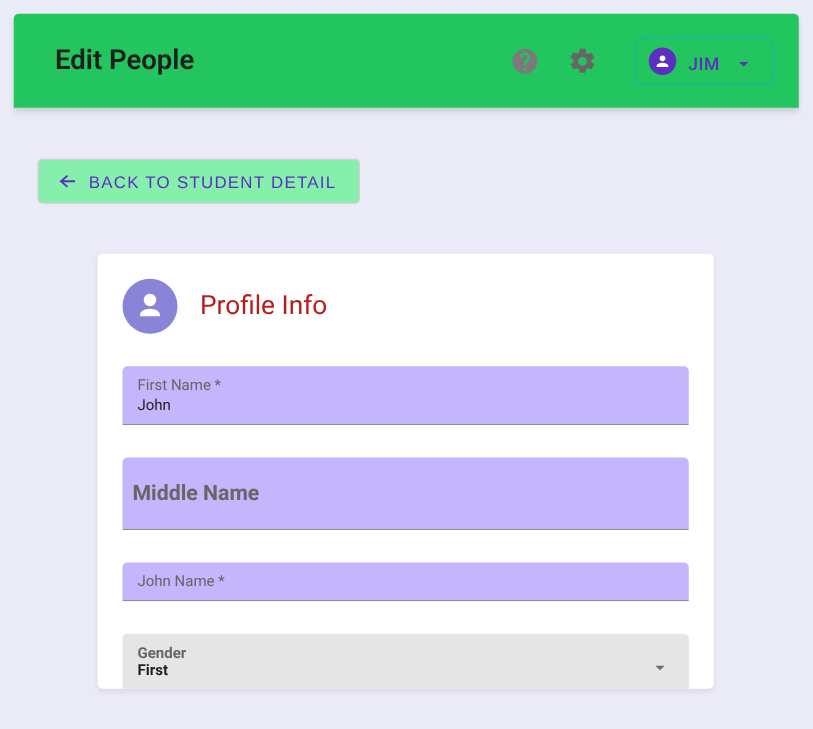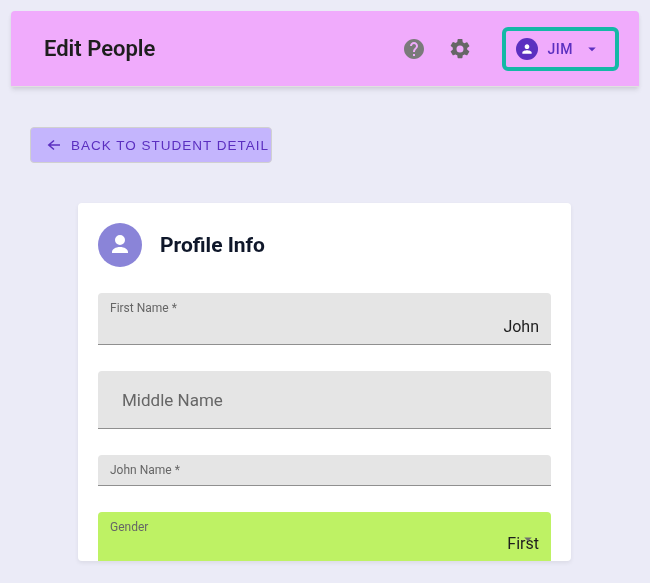--- a/index.html
+++ b/index.html
@@ -8,21 +8,21 @@
     font-family: Roboto, "Helvetica Neue", Arial, sans-serif;
     background: #ebebf7;
     color: #1e1e1e;
     width: 650px;
     height: 583px;
     overflow: hidden;
     display: flex;
     flex-direction: column;
   }
   .header {
-    background: #f0abfc;
+    background: #22c55e;
     border-bottom: 1px solid #e0e0e0;
     box-shadow: 0 2px 4px -1px rgba(0,0,0,0.1), 0 4px 5px 0 rgba(0,0,0,0.05);
     display: flex;
     align-items: center;
     padding: 0 20px 0 33px;
     height: 76px;
     margin: 11px 11px 0 11px;
     border-radius: 4px 4px 0 0;
   }
   .page-title {
@@ -37,25 +37,25 @@
   }
   .hicon {
     width: 24px; height: 24px;
     display:flex;align-items:center;justify-content:center;
     cursor:pointer;
   }
   .hicon svg { width:24px;height:24px; fill:#7a7a7a;}
   .gear svg { fill:#666; }
   .user-chip {
     margin-left: 8px;
-    border: 4px solid #14b8a6;
+    border: 1px solid #14b8a6;
     border-radius: 6px;
     padding: 7px 14px 7px 10px;
     display: flex;
-    align-items: center;
+    align-items: flex-end;
     gap: 10px;
     color: #5b2fc0;
     font-weight: 500;
     font-size: 14px;
     letter-spacing: 0.5px;
     cursor:pointer;
   }
   .avatar-small {
     width:22px;height:22px;border-radius:50%;
     background:#5b2fc0;display:flex;align-items:center;justify-content:center;
@@ -65,24 +65,24 @@
   .chev svg{width:18px;height:18px;fill:#5b2fc0;}
 
   .content-wrap {
     flex:1;
     padding: 40px 0 0 30px;
     position:relative;
   }
 
   .back-btn {
     display:inline-flex;align-items:center;gap:8px;
-    background:#c4b5fd;
+    background:#86efac;
     border:1px solid #d0d0d0;
     border-radius:4px;
-    padding:9px 2px 9px 14px;
+    padding:9px 18px 9px 14px;
     color:#5b2fc0;
     font-size:13.5px;
     font-weight:500;
     letter-spacing:1px;
     cursor:pointer;
   }
   .back-btn svg{width:18px;height:16px;fill:none;stroke:#5b2fc0;stroke-width:2;}
 
   .card {
     background:#ffffff;
@@ -95,45 +95,46 @@
   .card-header {
     display:flex;align-items:center;gap:18px;
     margin-bottom:26px;
   }
   .avatar-big {
     width:44px;height:44px;border-radius:50%;
     background:#8a84d8;display:flex;align-items:center;justify-content:center;
   }
   .avatar-big svg{width:24px;height:24px;fill:#fff;}
   .card-title {
-    font-size:21px;font-weight:700;color:#0f172a;
+    font-size:21px;font-weight:400;color:#b91c1c;
   }
   .field {
-    background:#e5e5e5;
+    background:#c4b5fd;
     border-bottom:1px solid #8f8f8f;
     border-radius:4px 4px 0 0;
     padding:8px 12px 8px 12px;
     margin-bottom:26px;
     display:flex;flex-direction:column;gap:2px;
   }
-  .field.empty { padding:19px 24px 18px; border-bottom:1px solid #8f8f8f;}
+  .field.empty { padding:19px 8px 18px; border-bottom:1px solid #8f8f8f;font-weight:bold;}
   .field-label {
     font-size:12px;color:#666;
   }
   .field-value {
-    font-size:16px;color:#1e1e1e;text-align:right;
+    font-size:12px;color:#1e1e1e;
   }
   .placeholder {
     font-size:17px;color:#666;
   }
   .select-field {
     position:relative;
-    background:#bef264;
+    background:#e5e5e5;
     border-radius:4px 4px 0 0;
     padding:8px 12px 8px 12px;
+    font-weight:bold;
   }
   .select-arrow {
     position:absolute; right:14px; top:18px;
   }
   .select-arrow svg{width:18px;height:18px;fill:#6e6e6e;}
 </style>
 </head>
 <body>
 
 <div class="header">

